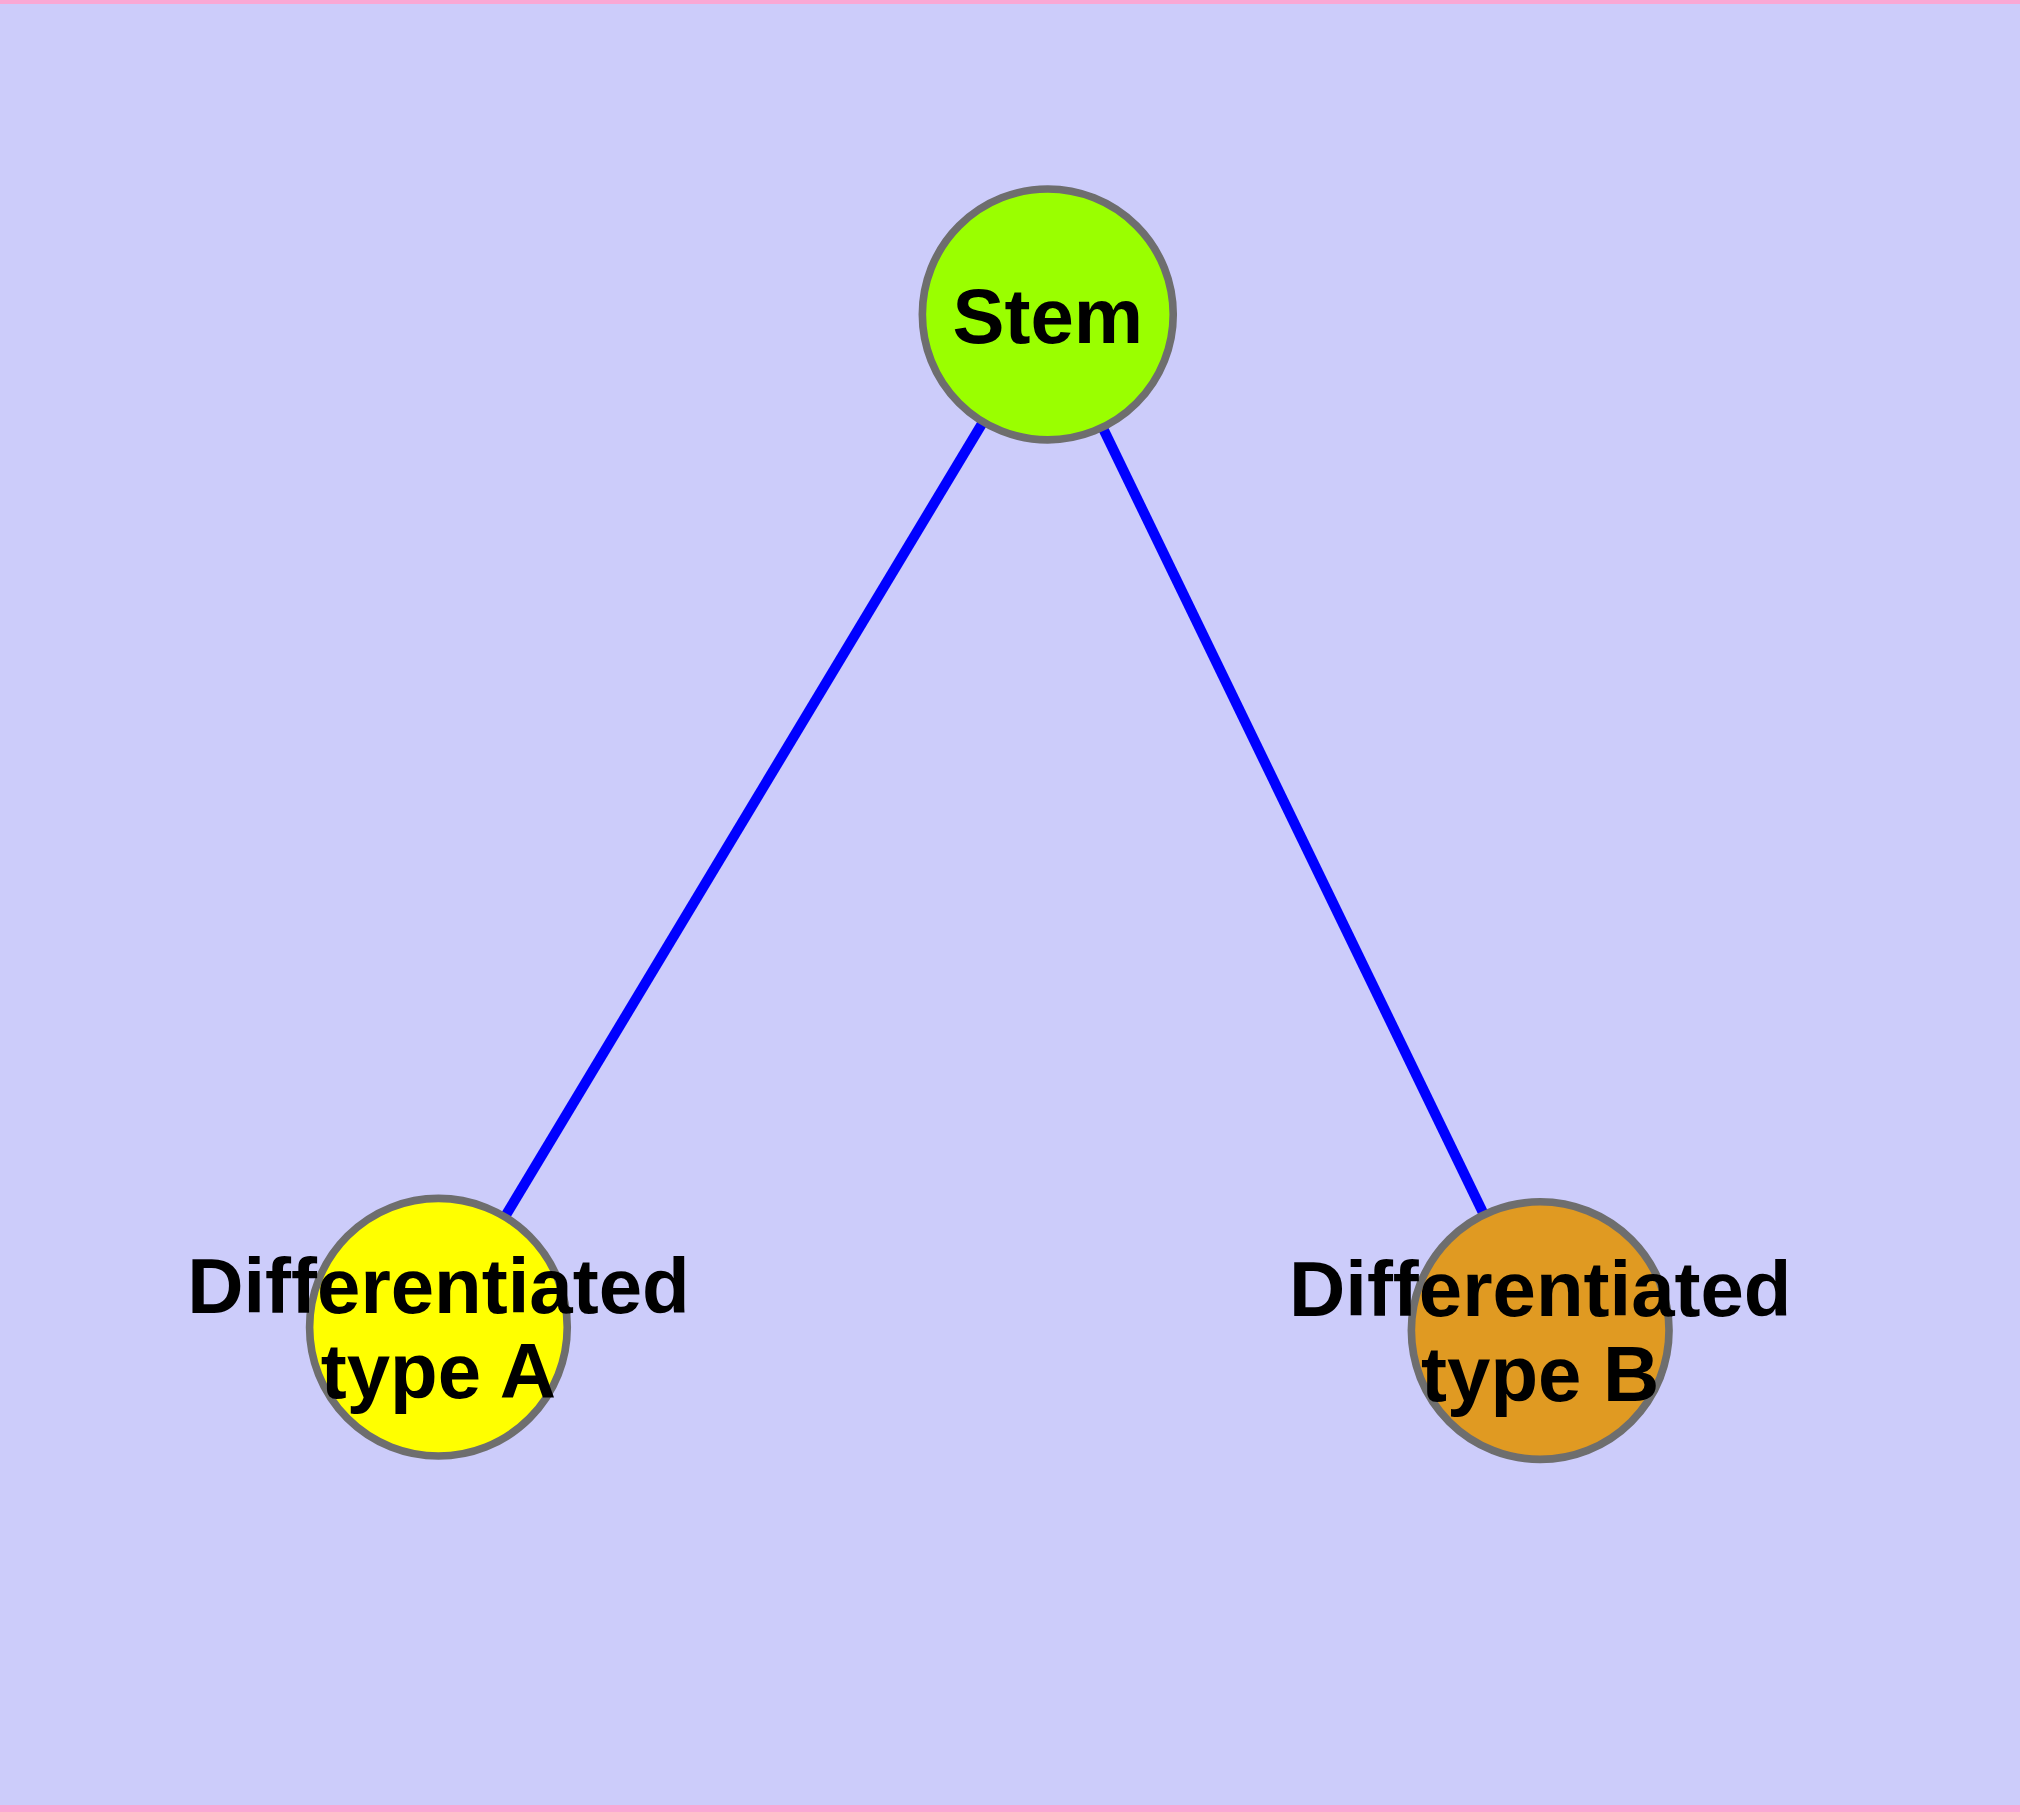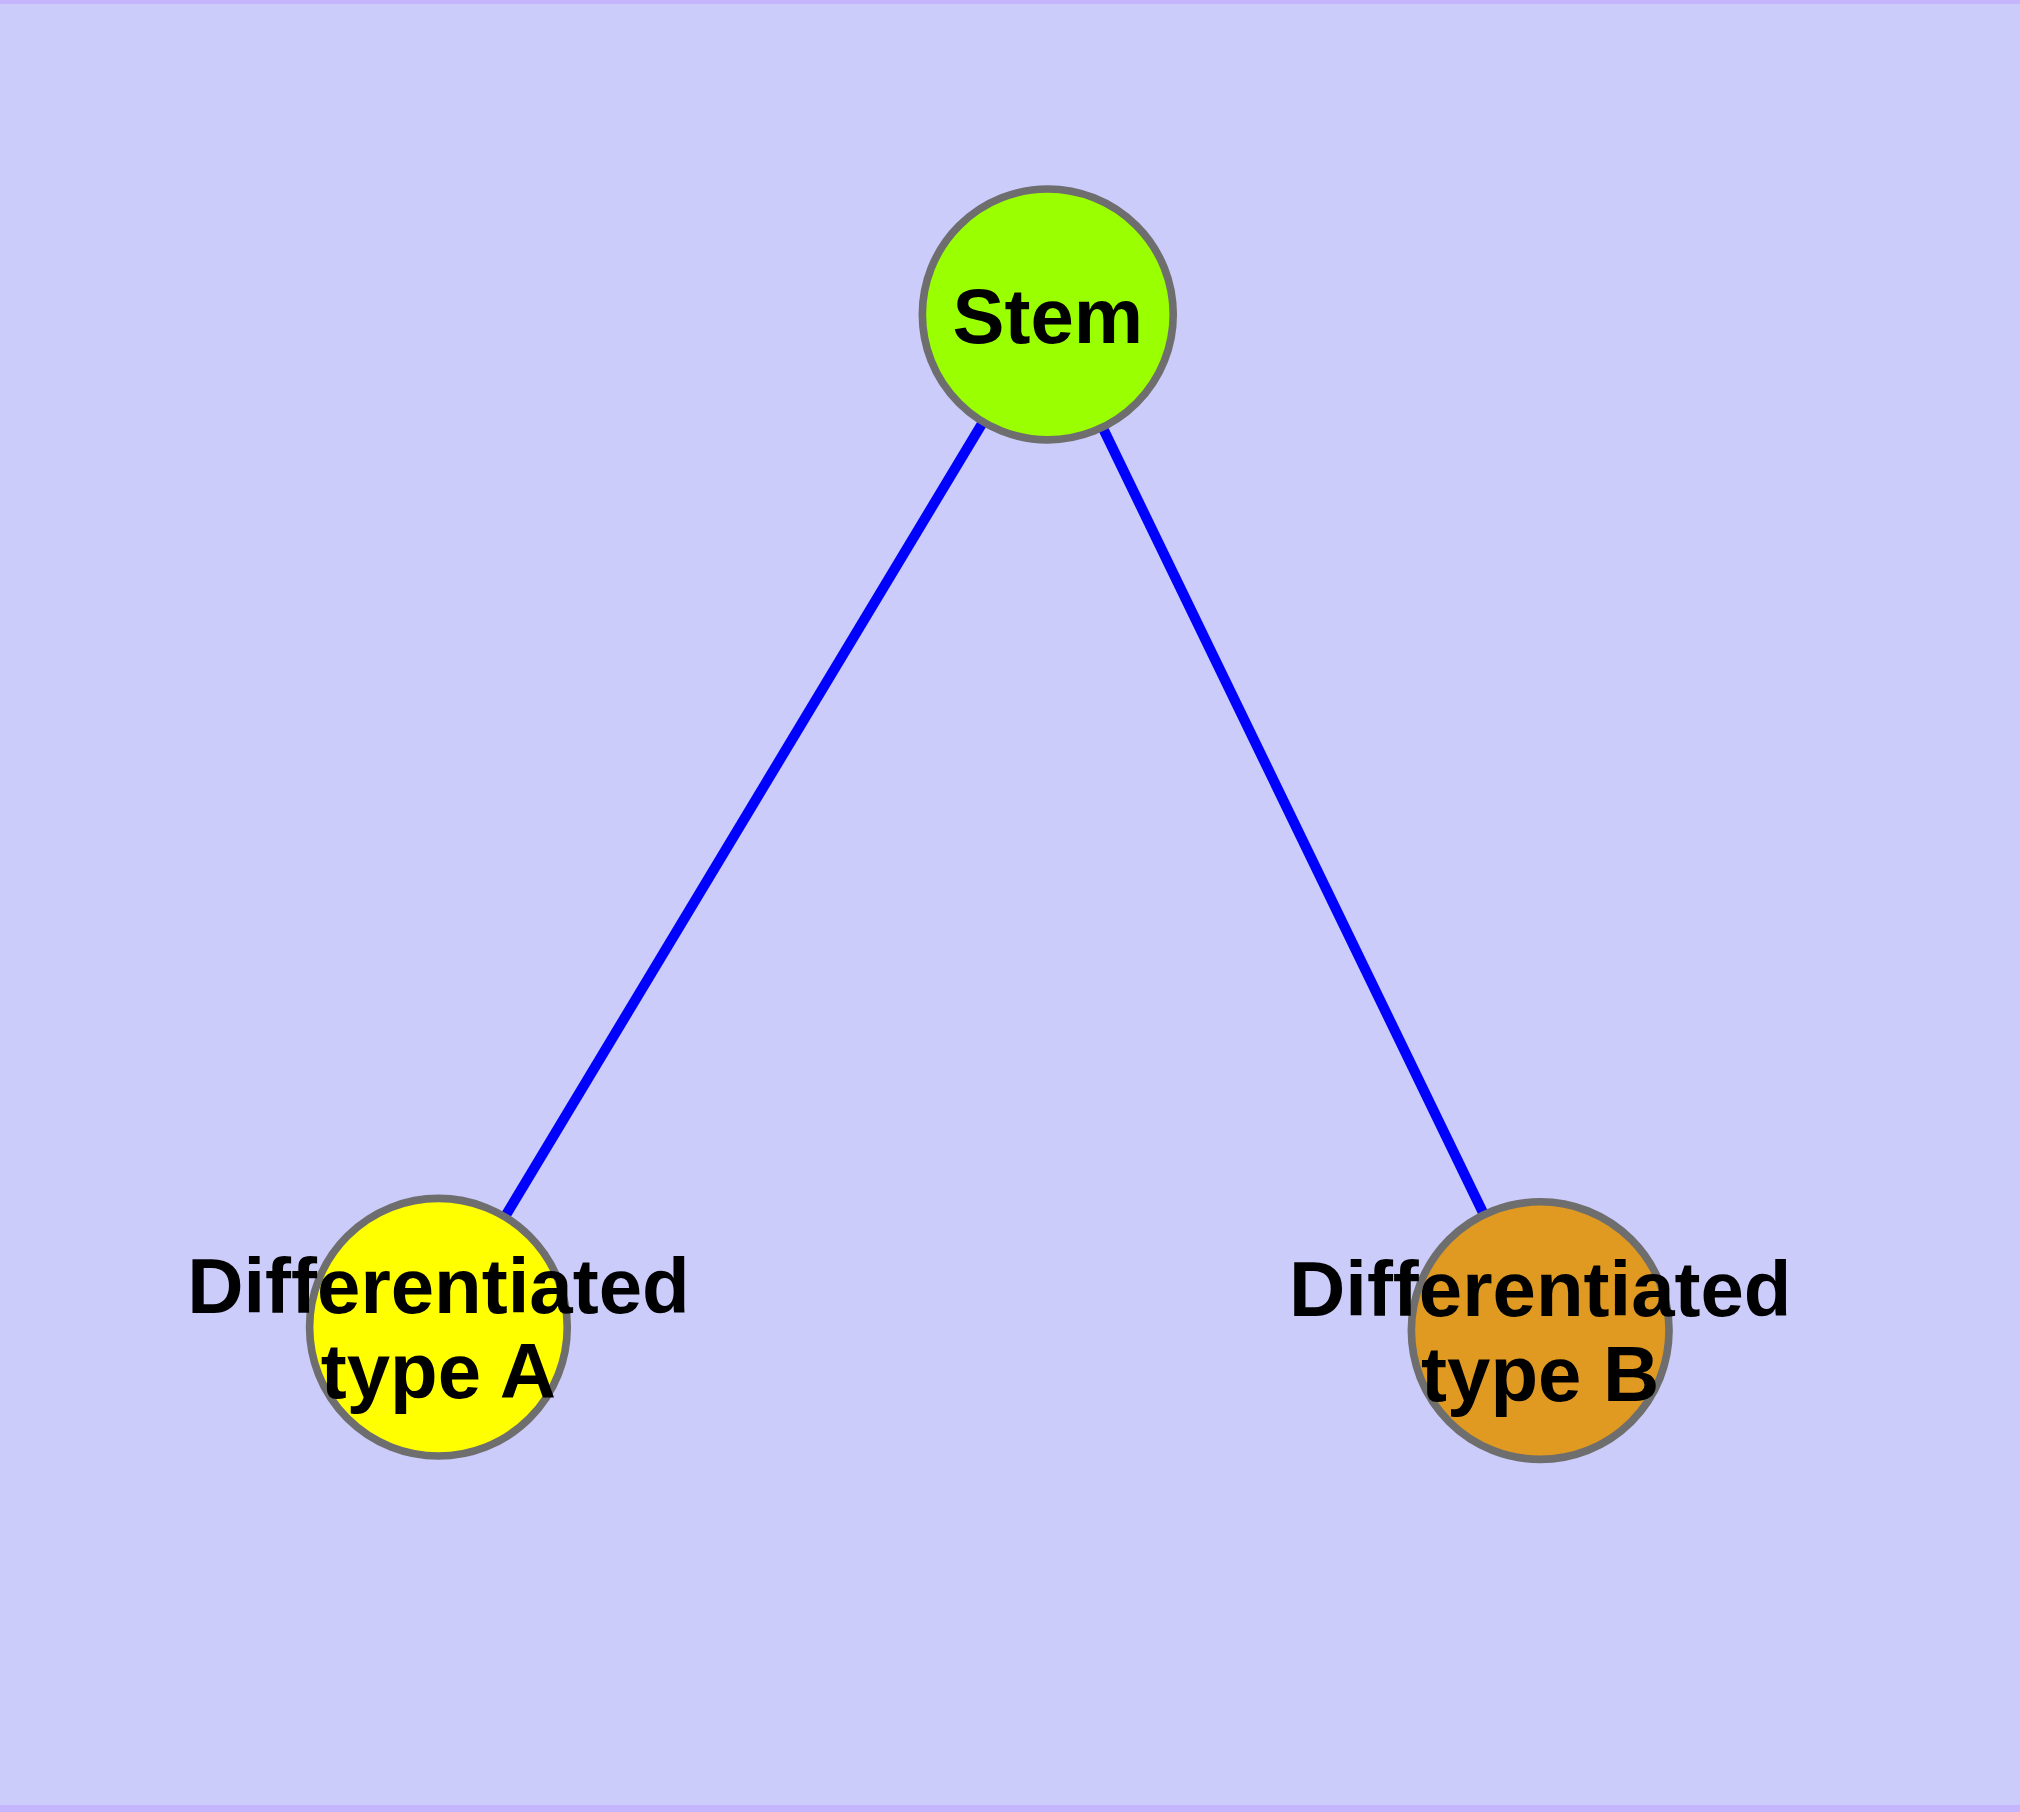--- a/index.html
+++ b/index.html
@@ -5,21 +5,21 @@
 <style>
   html, body {
     margin: 0;
     padding: 0;
     background: #ffffff;
   }
   #canvas {
     position: relative;
     width: 2021px;
     height: 1812px;
-    background: #c4b5fd;
+    background: #f9a8d4;
     overflow: hidden;
     font-family: "Liberation Sans", "DejaVu Sans", sans-serif;
   }
   #plot-area {
     position: absolute;
     left: 0px;
     top: 4.2px;
     width: 2021px;
     height: 1801px;
     background: #ccccfa;

